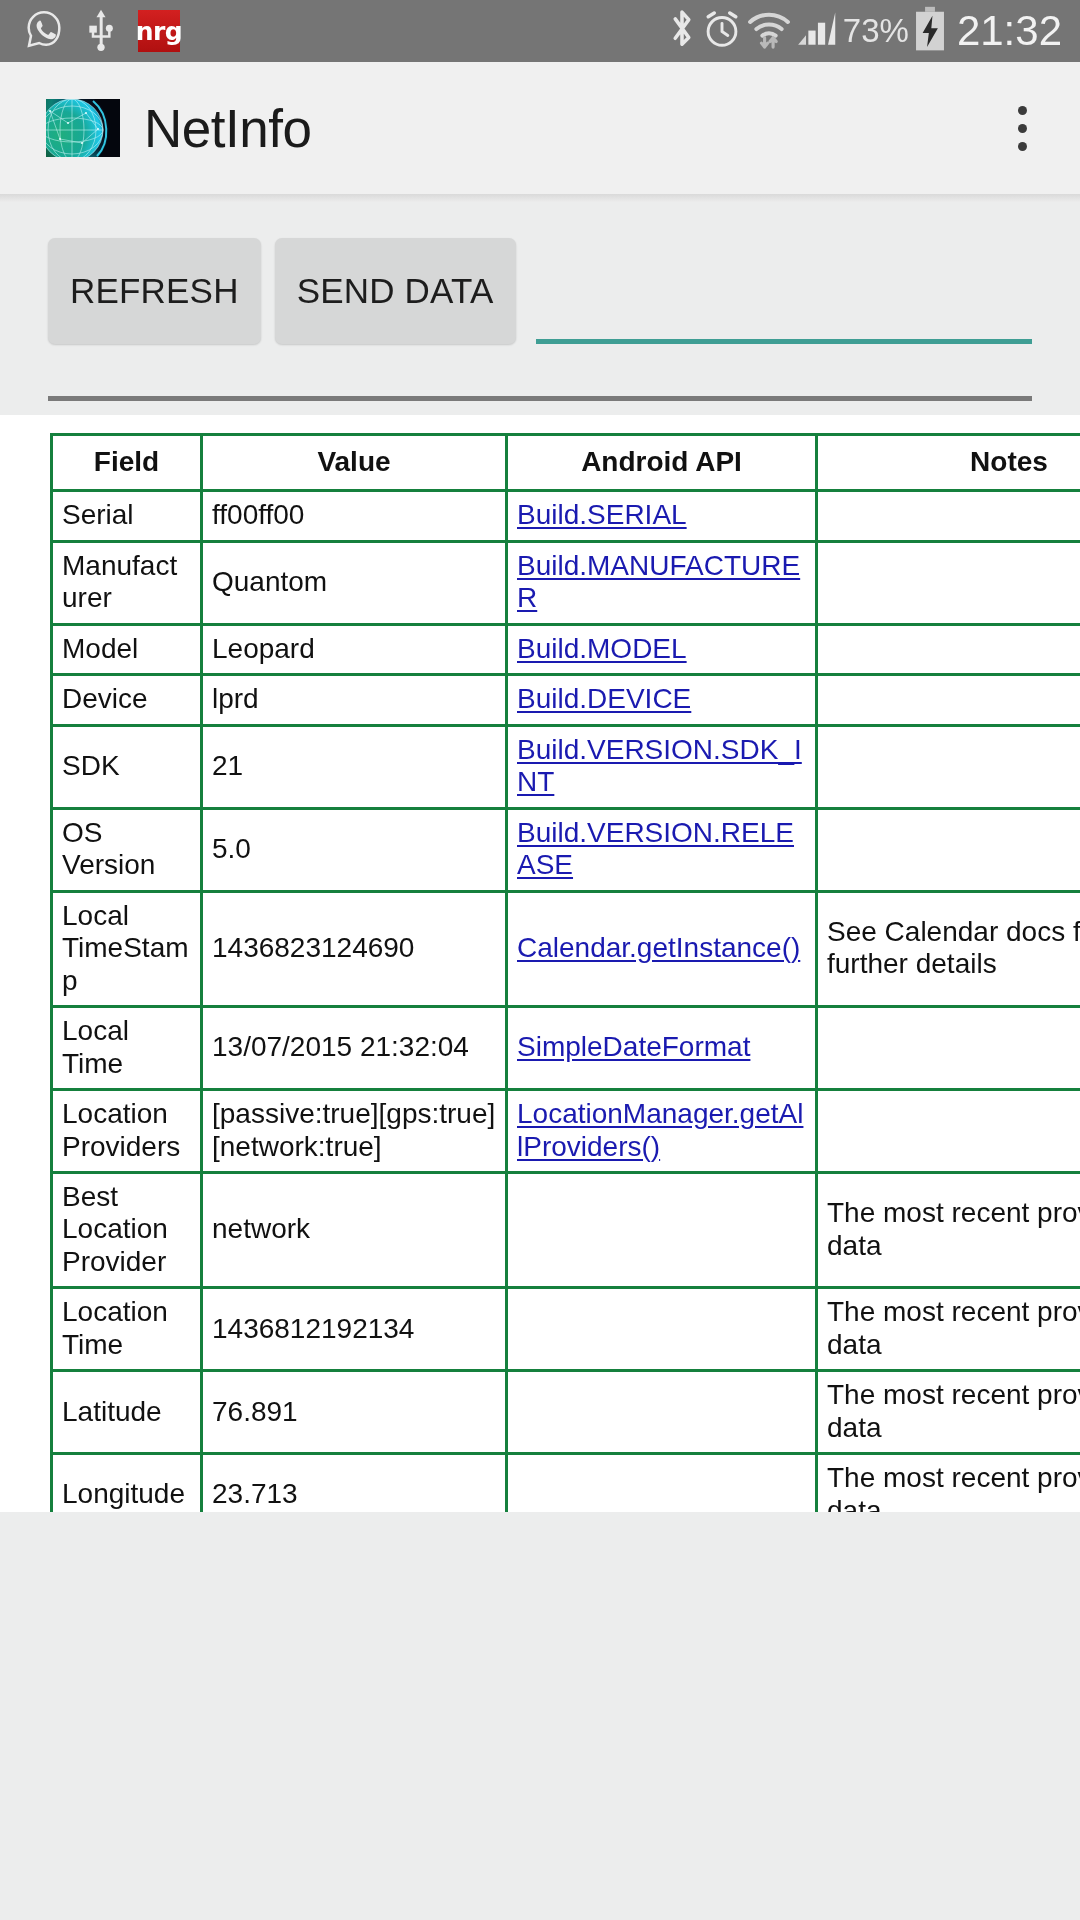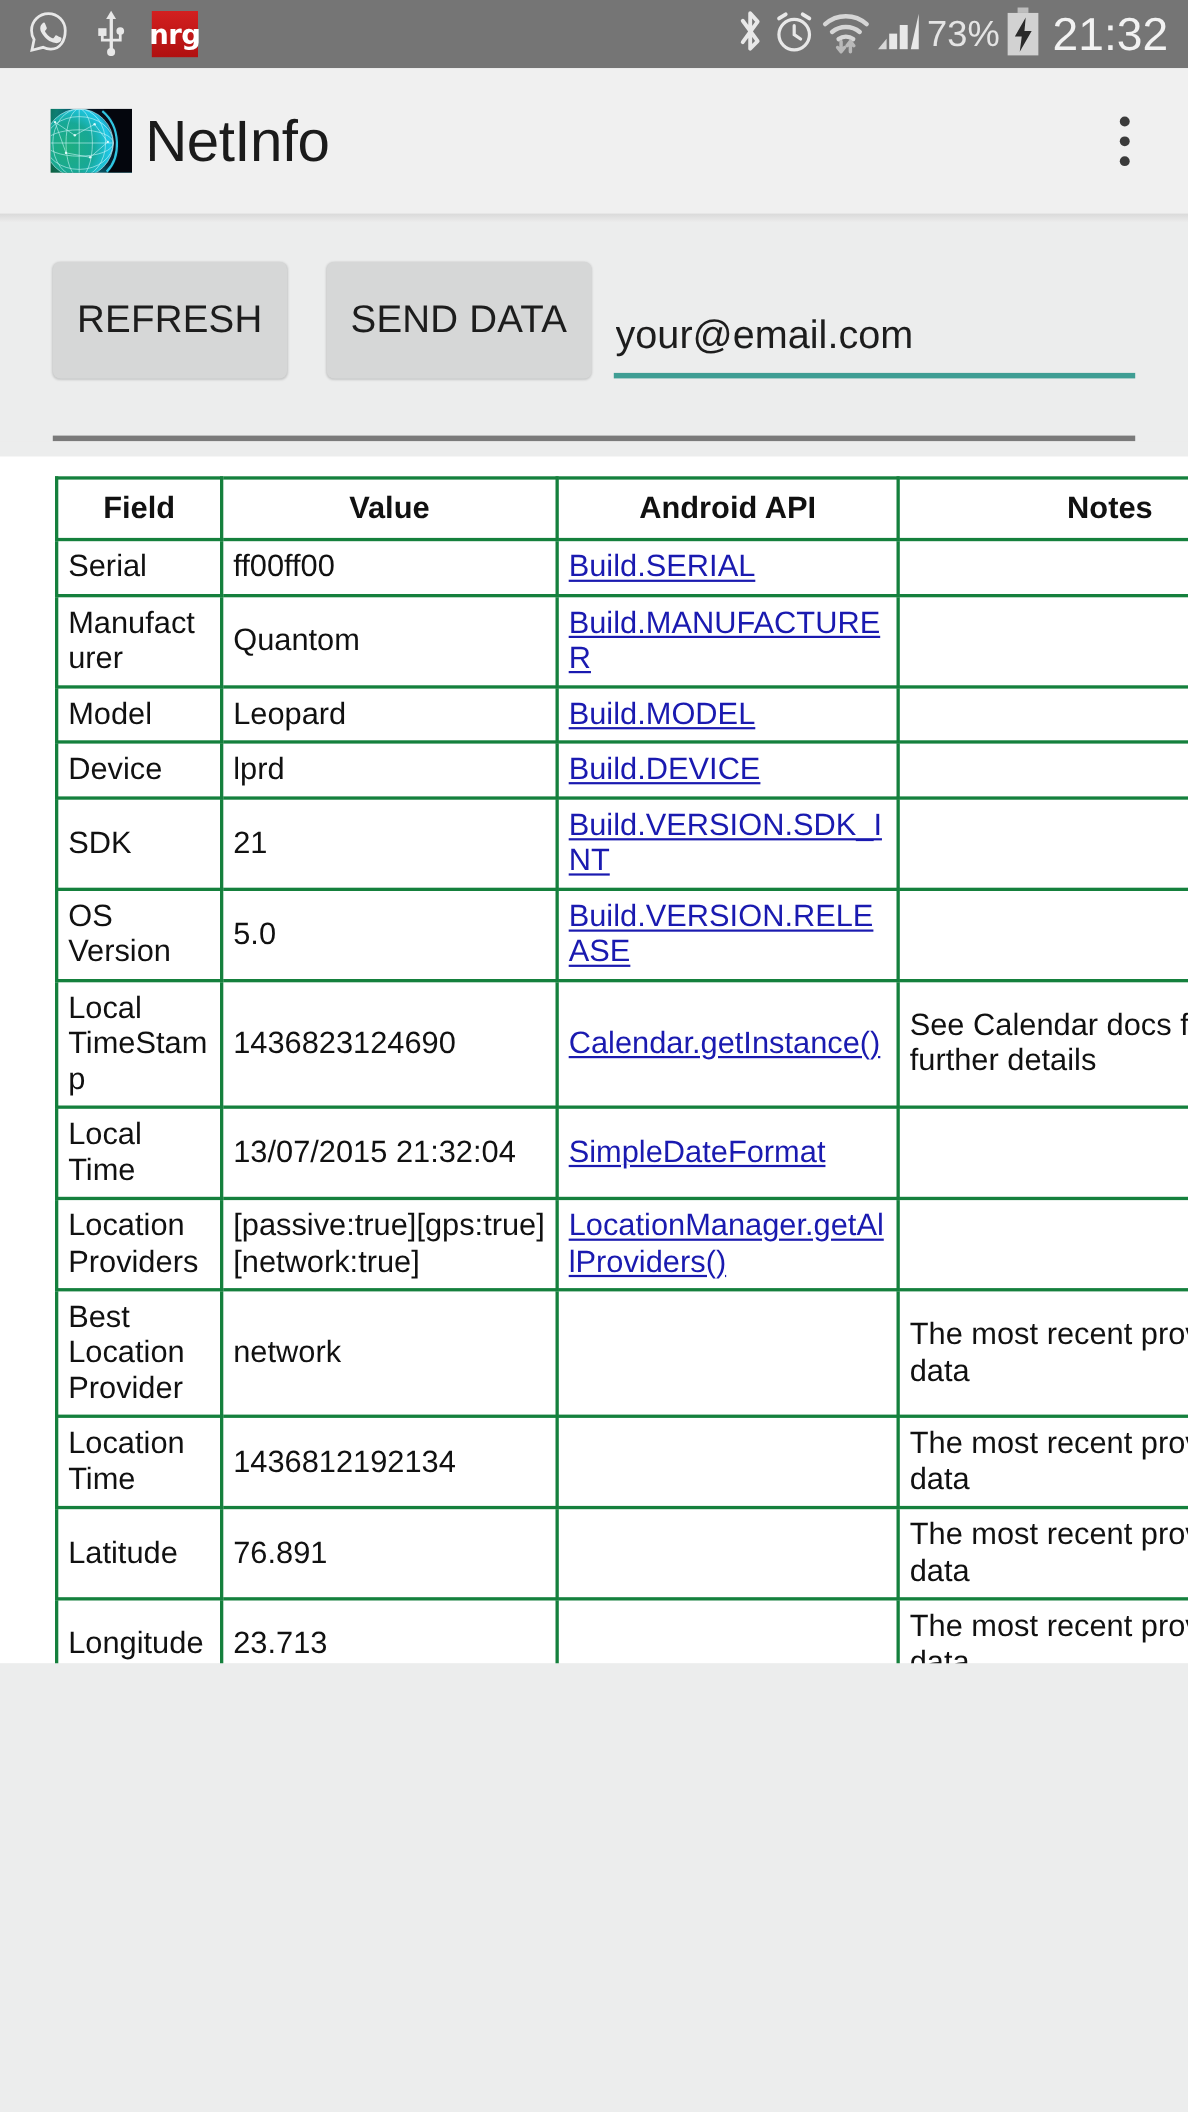--- a/index.html
+++ b/index.html
@@ -62,21 +62,21 @@
     width: 74px; height: 58px;
     background: radial-gradient(circle at 78% 28%, #0a0a14 0%, #05101e 30%, #062535 48%, #0a5f6e 62%, #0d7f73 76%, #0e5f3f 100%);
     position: relative;
     overflow: hidden;
     flex: none;
   }
   .app-logo svg { position: absolute; inset: 0; }
   .app-title {
     font-size: 53px;
     color: #1b1b1b;
-    margin-left: 12px;
+    margin-left: 24px;
     font-weight: normal;
     letter-spacing: -0.5px;
   }
   .overflow-btn {
     margin-left: auto;
     width: 56px; height: 90px;
     display: flex; flex-direction: column;
     align-items: center; justify-content: center;
     gap: 9px;
     cursor: pointer;
@@ -104,21 +104,21 @@
     font-size: 35px;
     color: #1d1d1d;
     padding: 11px 22px;
     height: 106px;
     min-width: 198px;
     font-family: "Liberation Sans", sans-serif;
     letter-spacing: 0.2px;
     box-shadow: 0 1px 2px rgba(0,0,0,0.16);
     cursor: pointer;
   }
-  .btn + .btn { margin-left: 36px; }
+  .btn + .btn { margin-left: 14px; }
   .email-wrap {
     margin-left: 20px;
     flex: 1;
     display: flex;
     flex-direction: column;
     justify-content: flex-end;
     height: 106px;
   }
   .email-input {
     border: none;
@@ -288,21 +288,20 @@
       <i></i>
   </div>
 </div>
 <div class="appbar-shadow"></div>
 
 <div class="controls-area">
   <div class="controls">
     <button class="btn">REFRESH</button>
     <button class="btn">SEND DATA</button>
     <div class="email-wrap">
-      <input class="email-input" type="text" value="your@email.com" style="">
       <div class="email-underline"></div>
     </div>
   </div>
   <div class="divider-wrap">
     <div class="divider"></div>
   </div>
 </div>
 
 <div class="table-card">
   <table class="info">

